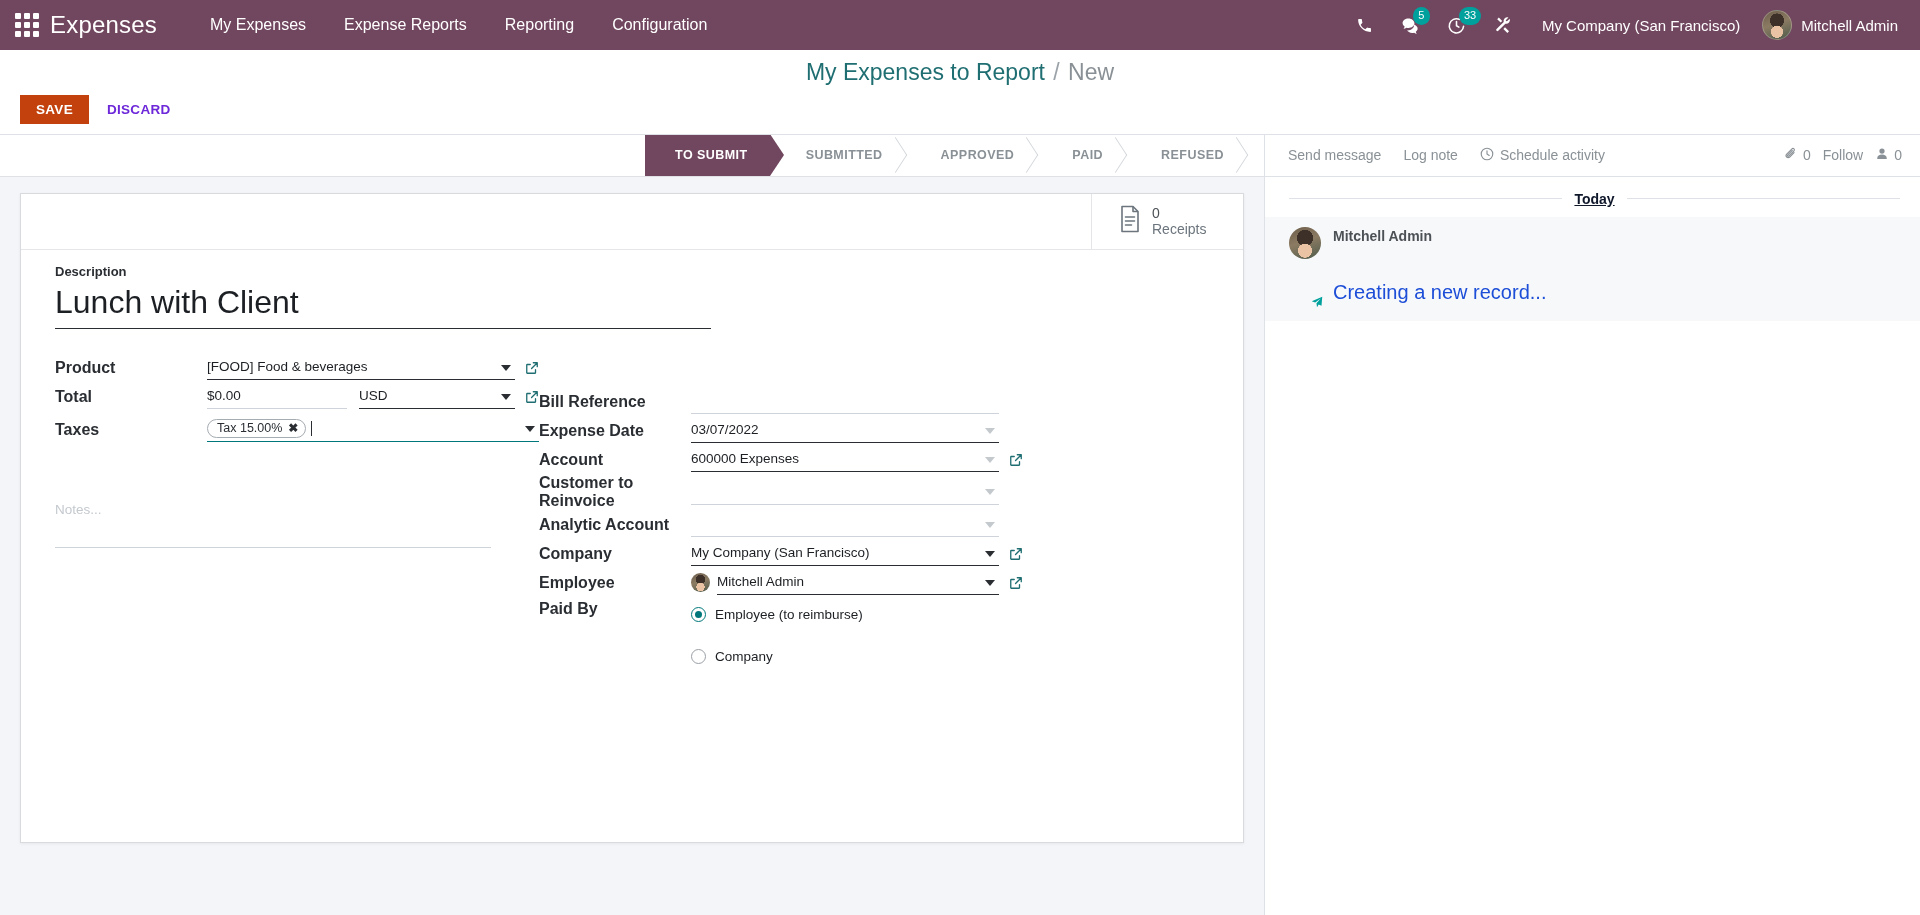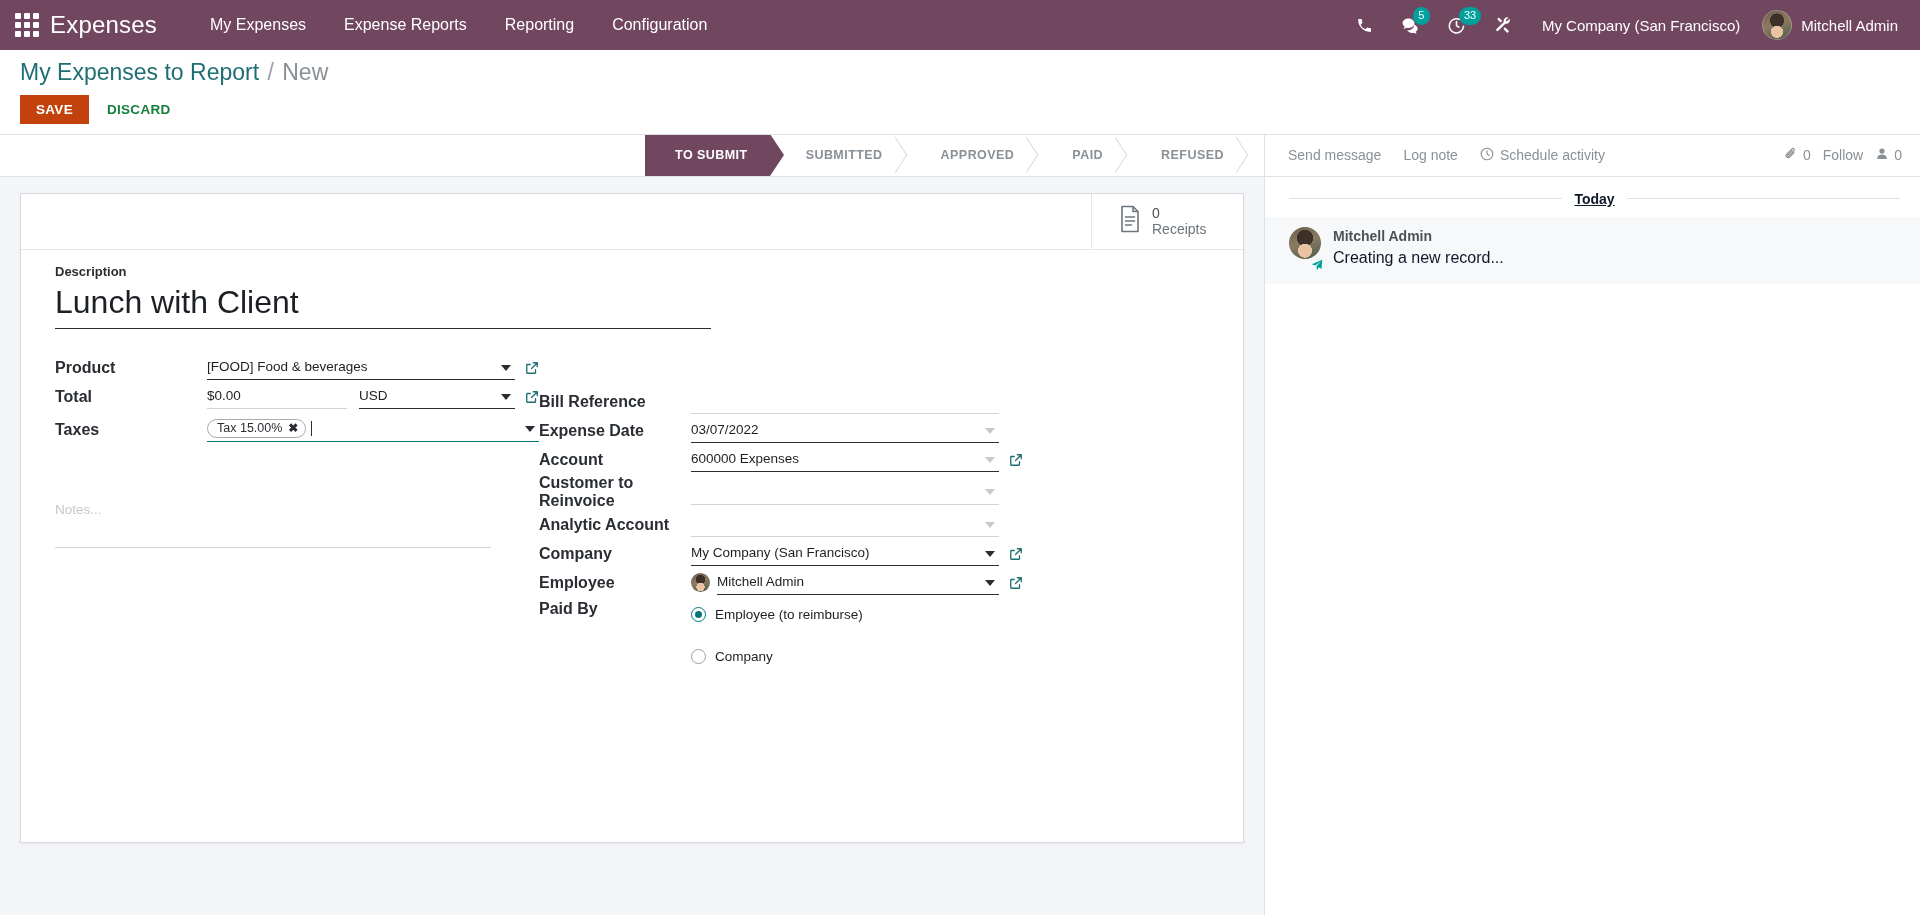--- a/index.html
+++ b/index.html
@@ -105,39 +105,40 @@
     background: #FFFFFF;
     border-bottom: 1px solid #DEE2E6;
     padding: 8px 20px 10px;
     position: relative;
   }
   .breadcrumb {
     font-size: 23px;
     color: #00676A;
     margin-bottom: 8px;
     line-height: 1.25;
+    text-align: center;
   }
   .breadcrumb .crumb-link { color: #1F6E72; cursor: pointer; }
   .breadcrumb .sep { color: #9BA3A9; padding: 0 2px; }
   .breadcrumb .current { color: #8A9196; }
   .cp-buttons { display: flex; align-items: center; gap: 4px; }
   .btn-save {
     background: #c2410c;
     color: #fff;
     border: none;
     font-size: 13.5px;
     font-weight: bold;
     letter-spacing: .3px;
     padding: 7px 16px;
     cursor: pointer;
     font-family: inherit;
   }
   .btn-discard {
     background: transparent;
-    color: #15803d;
+    color: #6d28d9;
     border: none;
     font-size: 13.5px;
     font-weight: bold;
     letter-spacing: .3px;
     padding: 7px 14px;
     cursor: pointer;
     font-family: inherit;
   }
 
   
@@ -427,21 +428,21 @@
   }
   .msg-badge-icon {
     position: absolute; right: -3px; bottom: -2px;
     color: #00A09D;
     background: #F7F8FA;
     border-radius: 50%;
     line-height: 0;
     padding: 1px;
   }
   .msg-author { font-size: 14px; font-weight: bold; color: #4C5156; line-height: 1.4; }
-  .msg-body { font-size: 16px; color: #0f172a; line-height: 1.45; }
+  .msg-body { font-size: 20px; color: #1d4ed8; line-height: 1.45; margin-top: 32px; }
 </style>
 </head>
 <body>
 
 <div class="navbar">
   <div class="apps-grid">
     <span></span>
       <span></span>
       <span></span>
     <span></span>

